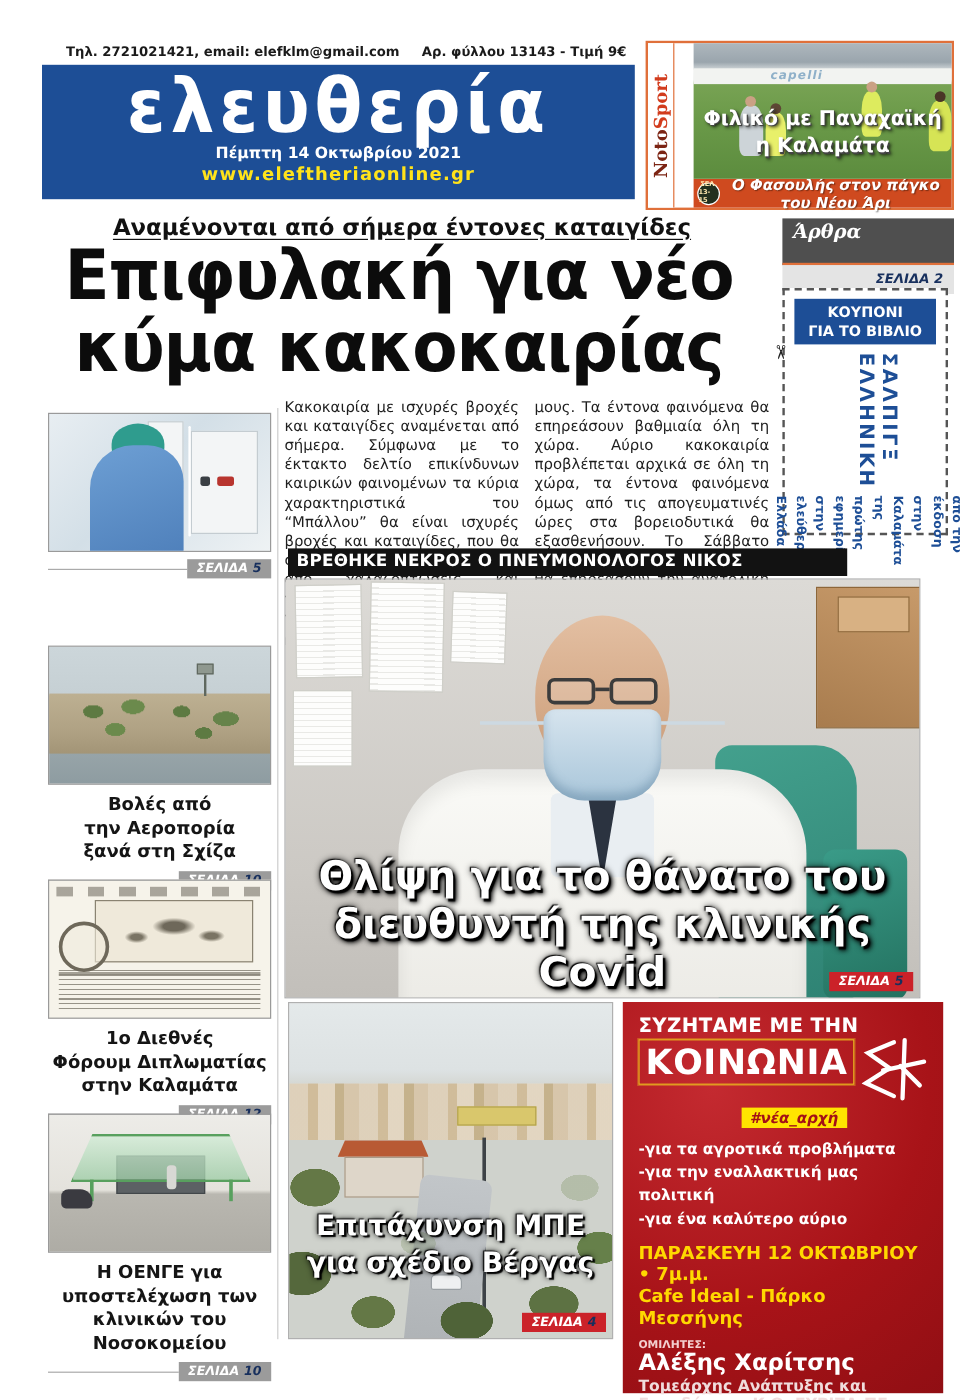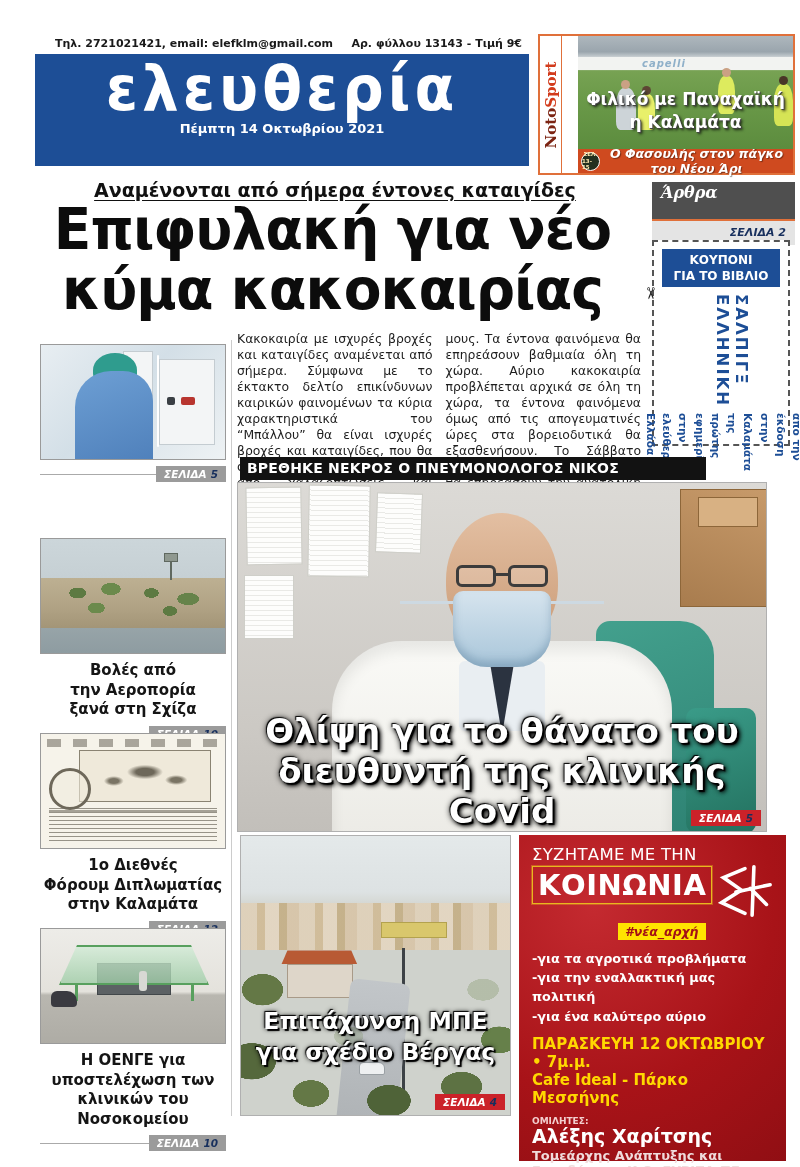--- a/index.html
+++ b/index.html
@@ -148,21 +148,21 @@
        radial-gradient(26px 18px at 90% 30%,#70885148 60%,transparent 61%),
        radial-gradient(24px 16px at 40% 56%,#7089523d 60%,transparent 61%); }
   .road { position:absolute; left:38%; top:52%; width:60px; height:150px; background:linear-gradient(180deg,#c2c6c9,#aeb2b5); transform:rotate(6deg); border-radius:8px; }
   .car { position:absolute; left:44%; top:81%; width:26px; height:13px; background:#eef0f1; border:1px solid #9aa0a4; border-radius:4px 6px 2px 2px; }
   .pole { position:absolute; left:60%; top:40%; width:3px; height:55%; background:#3d4246; }
   .verga-overlay { position:absolute; left:0; right:0; top:61%; text-align:center; color:#fff; font-weight:900; font-size:23.5px; line-height:1.32; text-shadow:0 0 5px #000,2px 2px 1px #000,-1px -1px 1px #000; }
 
   
   .ad { left:519px; top:835px; width:267px; height:326px; color:#fff; padding:10px 12px 8px 13px;
         background:radial-gradient(130% 110% at 28% 22%,#c42a30 0%,#a81318 52%,#8a0d12 100%); }
-  .ad-kicker { font-size:16.5px; font-weight:400; letter-spacing:.3px; }
+  .ad-kicker { font-size:16.5px; font-weight:700; letter-spacing:.3px; }
   .ad-titlerow { display:flex; align-items:flex-start; margin-top:2px; }
   .ad-title { border:1px solid #e9b71f; outline:1px solid rgba(233,183,31,.4); padding:0 5px; font-size:29px; font-weight:900; letter-spacing:.5px; line-height:36px; }
   .ad-star { margin-left:6px; margin-top:-4px; }
   .ad-hashtag { display:inline-block; margin:3px 0 0 86px; background:#ffe400; color:#a31016; font-style:italic; font-weight:bold; font-size:12.5px; padding:1px 7px; }
   .ad-bullets { margin-top:9px; font-size:12.8px; font-weight:bold; line-height:1.5; }
   .ad-when { margin-top:9px; color:#ffd800; font-weight:800; font-size:15px; }
   .ad-where { color:#ffd800; font-weight:800; font-size:15px; }
   .ad-sp-label { margin-top:9px; font-size:9px; font-weight:bold; color:#f3cfcf; }
   .ad-name { font-size:19px; font-weight:900; line-height:1.15; }
   .ad-title-sm { font-size:13px; font-weight:bold; color:#f0dcdc; margin-bottom:3px; }
@@ -171,20 +171,21 @@
 <body>
 
 <div class="page">
 
   <div class="abs contact">Τηλ. 2721021421, email: elefklm@gmail.com</div>
   <div class="abs issue">Αρ. φύλλου 13143 - Τιμή 9€</div>
 
   <div class="abs masthead">
     <div class="mast-logo">ελευθερία</div>
     <div class="mast-date">Πέμπτη 14 Οκτωβρίου 2021</div>
+    <div class="mast-site">www.eleftheriaonline.gr</div>
   </div>
 
   <div class="abs noto">
     <div class="noto-strip">
       <span><b class="n1">Noto</b><b class="n2">Sport</b></span>
     </div>
     <div class="noto-main">
       <div class="noto-photo">
         <div class="noto-banner">capelli</div>
         <div class="player" style="left:38px;top:52px;width:20px;height:42px;background:#cdd4d8;"></div>

